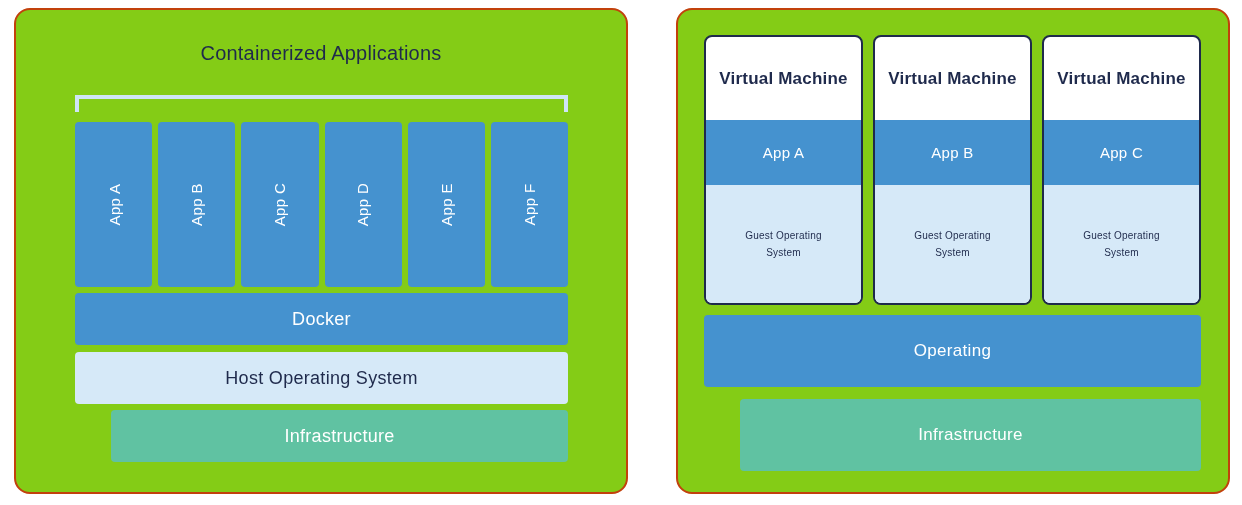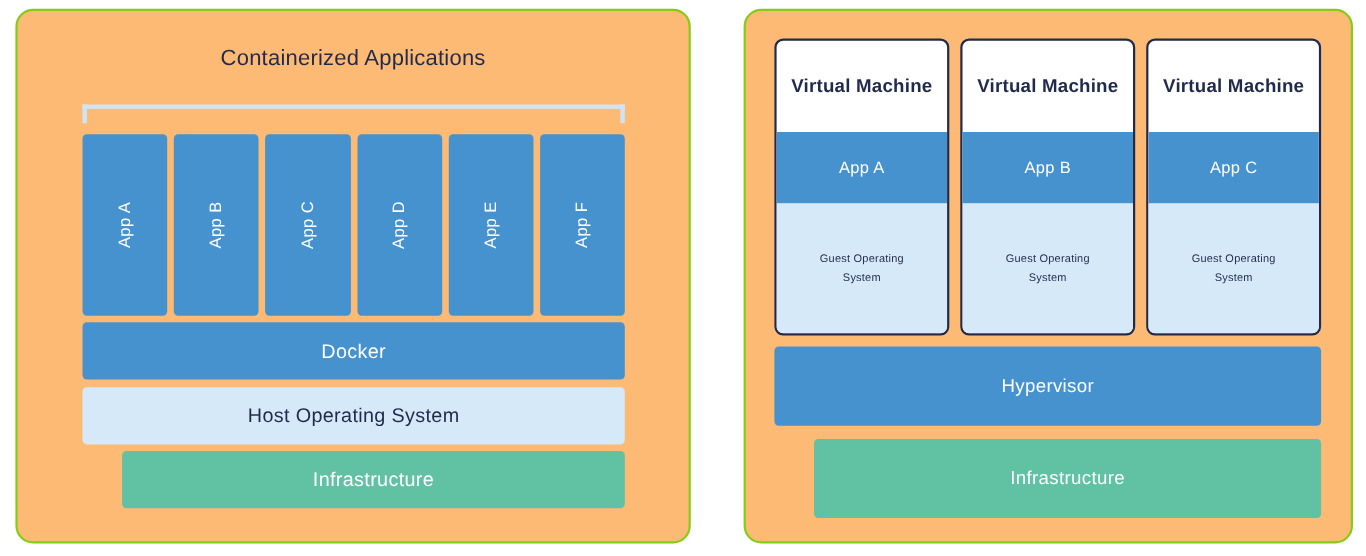--- a/index.html
+++ b/index.html
@@ -7,22 +7,22 @@
     width: 1242px; height: 505px;
     background: #ffffff;
     font-family: "Liberation Sans", sans-serif;
     overflow: hidden;
     position: relative;
   }
   .panel {
     position: absolute;
     top: 8px;
     height: 486px;
-    background: #fdba74;
-    border: 2px solid #84cc16;
+    background: #84cc16;
+    border: 2px solid #c2410c;
     border-radius: 16px;
   }
   .panel-left  { left: 14px;  width: 614px; }
   .panel-right { left: 676px; width: 554px; }
 
   
   .left-title {
     position: absolute; top: 32px; left: 0; right: 0;
     text-align: center;
     font-size: 20px; font-weight: 500;
@@ -173,15 +173,15 @@
     <div class="vm-card">
       <div class="vm-header">Virtual Machine</div>
       <div class="vm-app">App C</div>
       <div class="vm-guest">
         <span>Guest Operating System</span>
       </div>
     </div>
 
   </div>
 
-  <div class="right-layer bar-blue right-bar-0">Hypervisor</div>
+  <div class="right-layer bar-blue right-bar-0">Operating</div>
   <div class="right-layer bar-green right-bar-1">Infrastructure</div>
 </div>
 
 </body></html>

